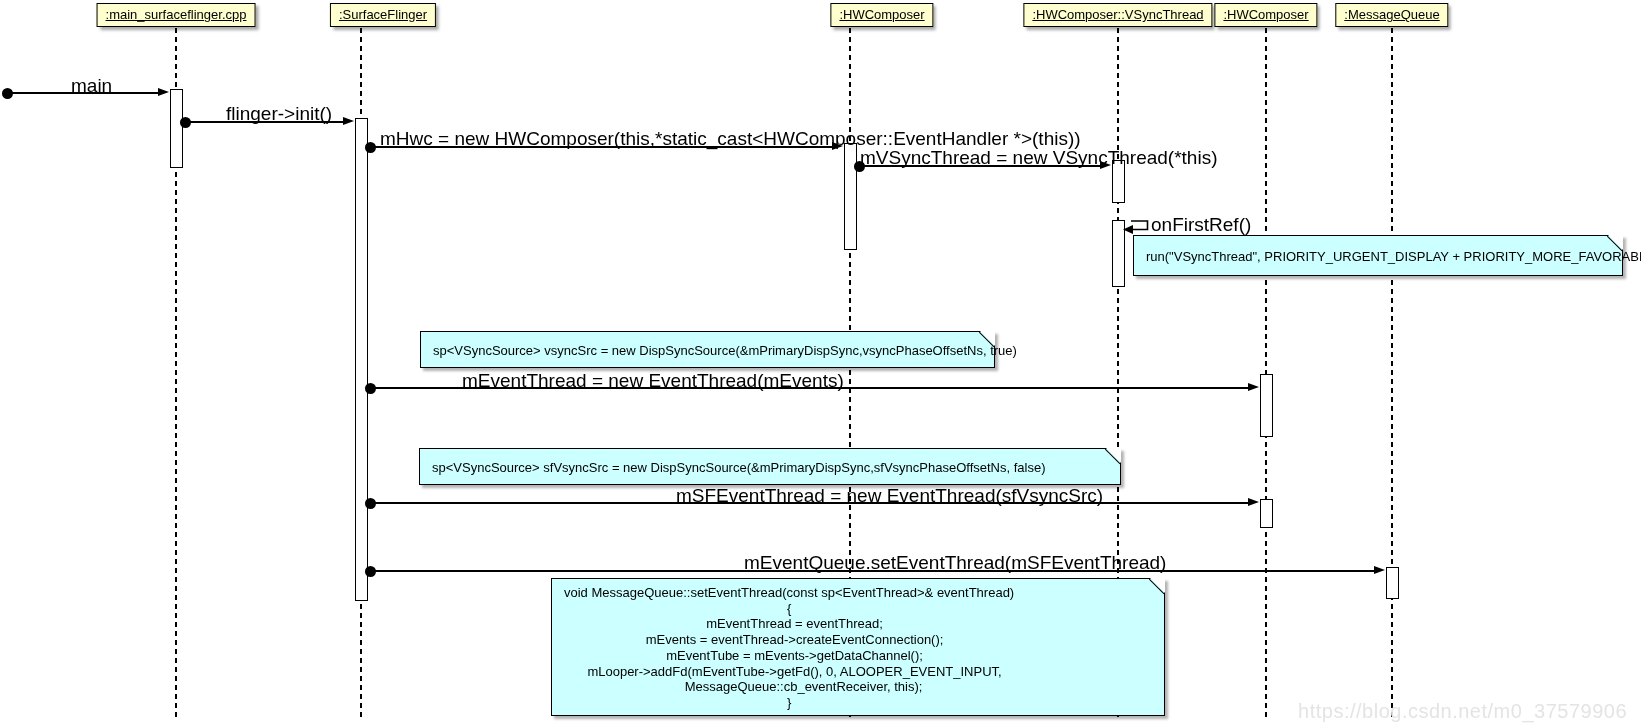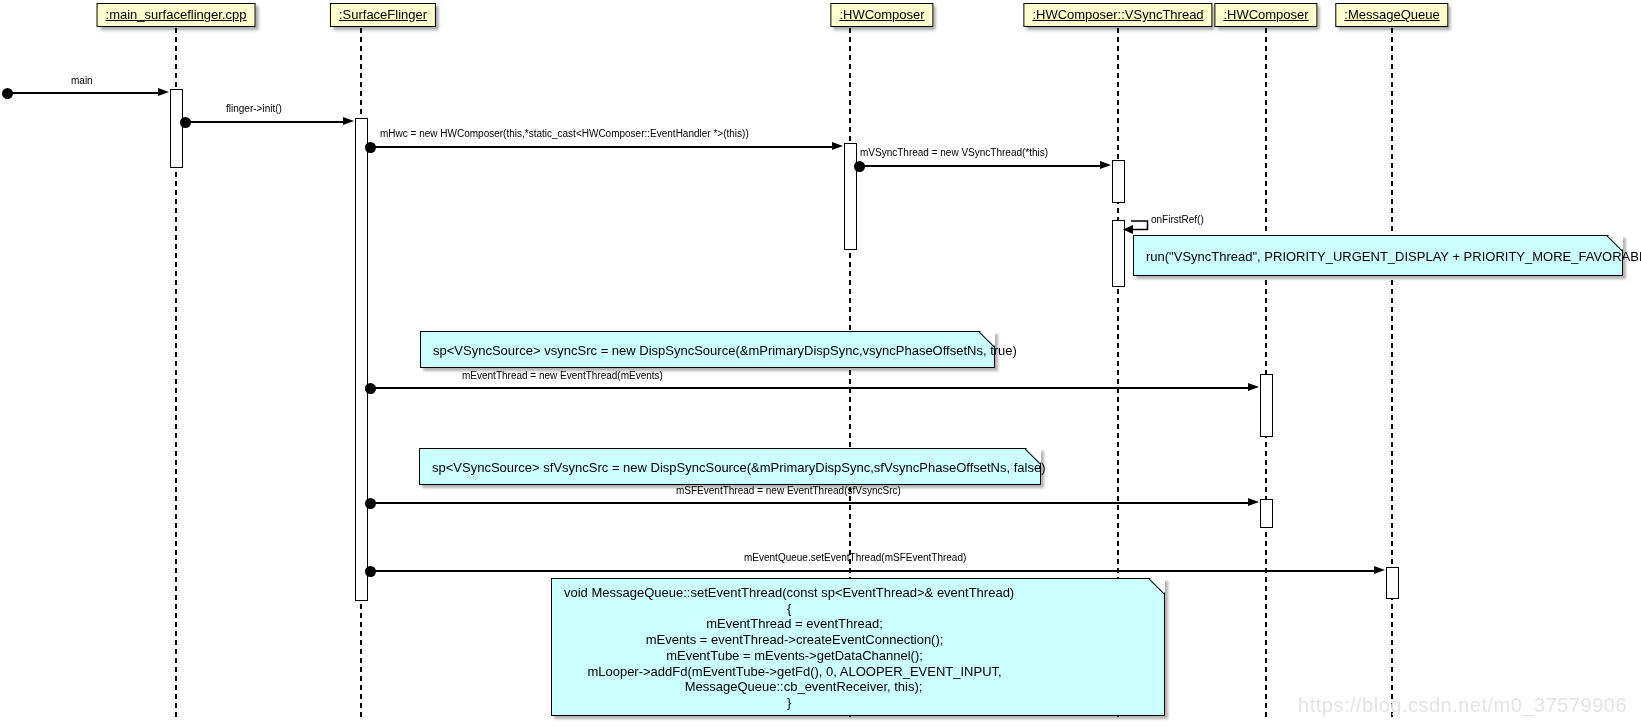--- a/index.html
+++ b/index.html
@@ -9,31 +9,31 @@
             background-image:repeating-linear-gradient(to bottom,#000 0 5px,transparent 5px 9px);}
   .pbox{position:absolute;top:3px;transform:translateX(-50%);
         background:var(--pfill,#FEFECE);border:1.6px solid #000;
         box-shadow:3px 3px 3px rgba(0,0,0,.35);
         padding:3px 8px 4px;font-size:13px;white-space:nowrap;text-decoration:underline;}
   .activation{position:absolute;width:13px;background:#fff;border:1.4px solid #000;box-sizing:border-box;}
   .mline{position:absolute;height:1.6px;background:#000;}
   .ahead{position:absolute;width:0;height:0;border-style:solid;
          border-width:4.5px 0 4.5px 11px;border-color:transparent transparent transparent #000;}
   .mdot{position:absolute;width:11px;height:11px;border-radius:50%;background:#000;}
-  .mlabel{position:absolute;font-size:10px;white-space:nowrap;}
+  .mlabel{position:absolute;font-size:19px;white-space:nowrap;}
   .note{position:absolute;background:var(--nfill,#CCFFFF);border:1.4px solid #000;
         box-shadow:2.5px 2.5px 2.5px rgba(0,0,0,.3);box-sizing:border-box;font-size:13px;}
   .note .txt{position:absolute;left:12px;top:50%;transform:translateY(-50%);white-space:pre;}
   .note.multi .txt{top:6px;transform:none;line-height:15.7px;text-align:center;}
   .fold{position:absolute;top:-1.4px;right:-1.4px;width:0;height:0;
         border-top:15px solid #fff;border-left:15px solid transparent;}
   .foldline{position:absolute;top:6.8px;right:-3.1px;width:21.2px;height:1.4px;
             background:#000;transform:rotate(45deg);}
   .selfmsg{position:absolute;width:34px;height:24px;}
-  .watermark{position:absolute;right:14px;bottom:10px;font-size:20px;color:var(--wm,#E4E4E4);
+  .watermark{position:absolute;right:14px;bottom:4px;font-size:20px;color:var(--wm,#E4E4E4);
              letter-spacing:.5px;z-index:9;margin-left:25px;}
 </style>
 </head>
 <body>
 
 <div id="diagram">
   <div class="watermark">https://blog.csdn.net/m0_37579906</div>
 <div class="lifeline" style="left: 175.3px; top: 28px; height: 692px;"></div>
     <div class="lifeline" style="left: 360.3px; top: 28px; height: 692px;"></div>
     <div class="lifeline" style="left: 849.3px; top: 28px; height: 692px;"></div>
@@ -84,21 +84,21 @@
     <div class="note" style="left: 1133px; top: 235px; width: 490px; height: 41px;">
       <div class="txt">run("VSyncThread", PRIORITY_URGENT_DISPLAY + PRIORITY_MORE_FAVORABLE);</div>
       <div class="fold"></div>
       <div class="foldline"></div>
     </div>
     <div class="note" style="left: 420px; top: 331px; width: 575px; height: 37px;">
       <div class="txt">sp&lt;VSyncSource&gt; vsyncSrc = new DispSyncSource(&amp;mPrimaryDispSync,vsyncPhaseOffsetNs, true)</div>
       <div class="fold"></div>
       <div class="foldline"></div>
     </div>
-    <div class="note" style="left: 419px; top: 448px; width: 622px; height: 37px;">
+    <div class="note" style="left: 419px; top: 448px; width: 702px; height: 37px;">
       <div class="txt">sp&lt;VSyncSource&gt; sfVsyncSrc = new DispSyncSource(&amp;mPrimaryDispSync,sfVsyncPhaseOffsetNs, false)</div>
       <div class="fold"></div>
       <div class="foldline"></div>
     </div>
     <div class="note multi" style="left: 551px; top: 578px; width: 614px; height: 138px;">
       <div class="txt">void MessageQueue::setEventThread(const sp&lt;EventThread&gt;&amp; eventThread)
 {
    mEventThread = eventThread;
    mEvents = eventThread-&gt;createEventConnection();
    mEventTube = mEvents-&gt;getDataChannel();

